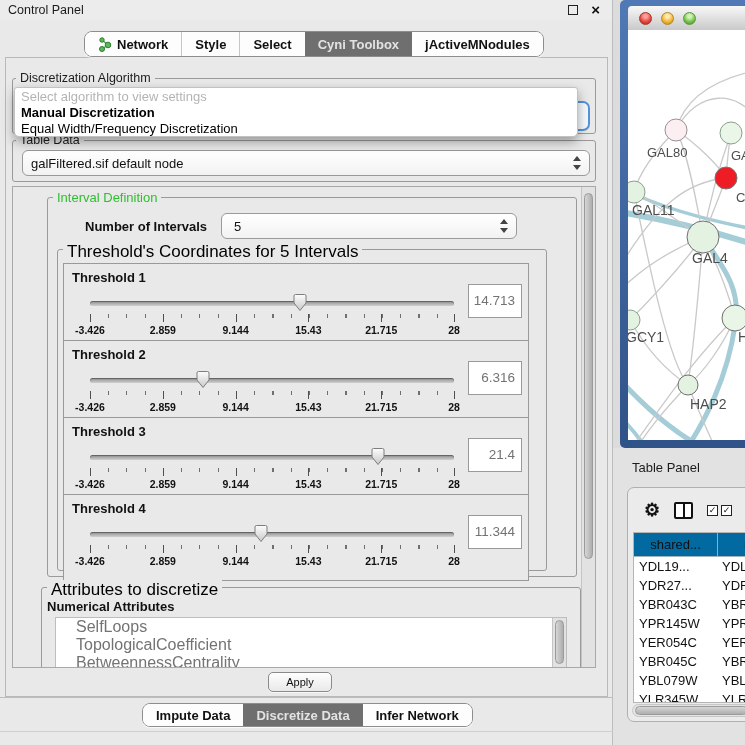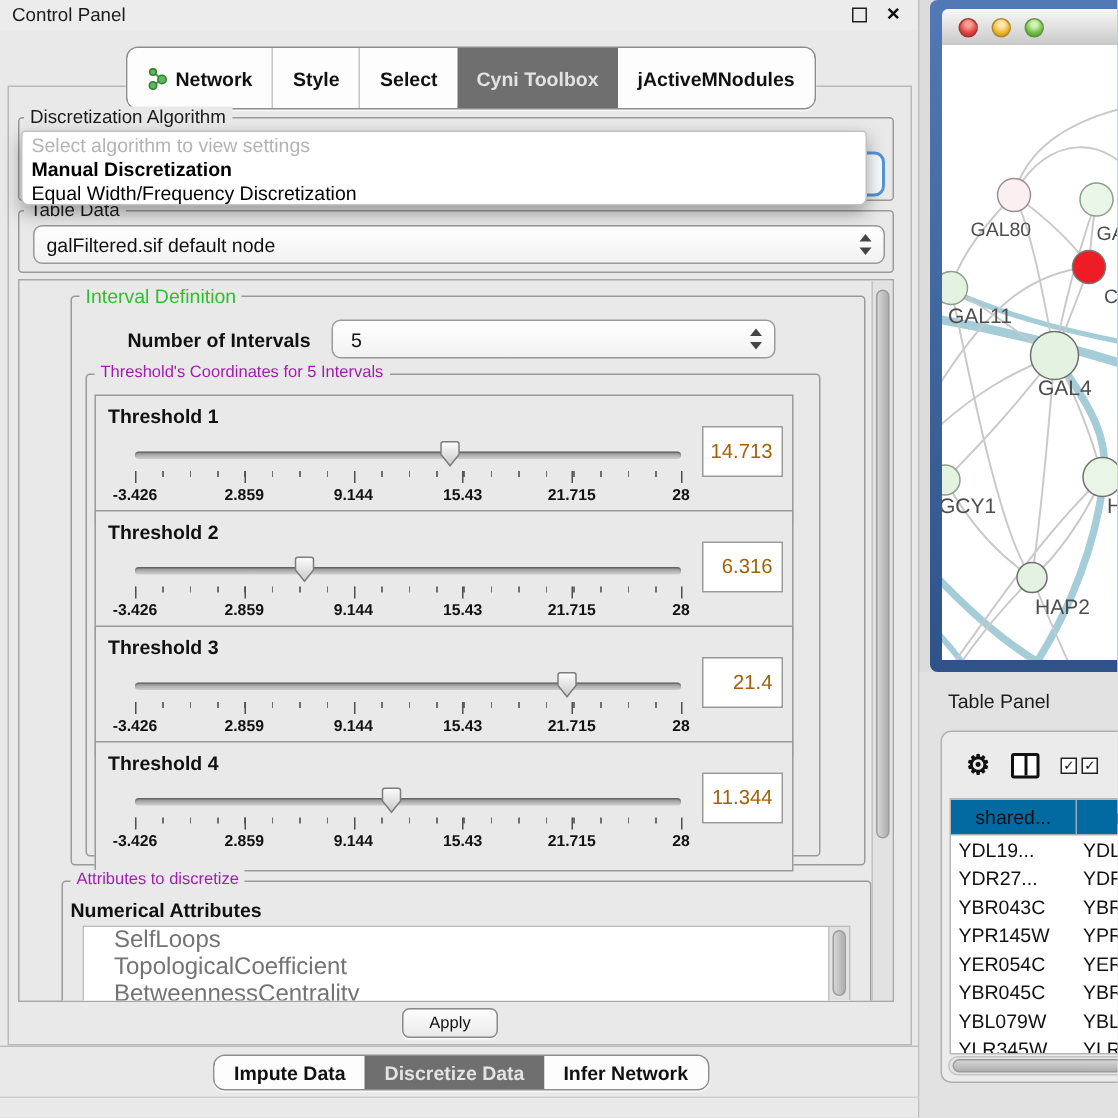--- a/index.html
+++ b/index.html
@@ -8,35 +8,35 @@
   .abs{position:absolute;}
 
   
   #control-panel{left:0;top:0;width:613px;height:745px;background:#e9e9e9;border-right:1px solid #bdbdbd;}
   #cp-titlebar{left:0;top:0;width:100%;height:20px;background:#ececec;color:#1c1c1c;
     font-size:12.5px;line-height:20px;padding-left:8px;}
   #cp-float{right:34px;top:5px;width:10px;height:10px;border:1.5px solid #222;background:transparent;}
   #cp-close{right:12px;top:1px;font-size:15px;font-weight:bold;color:#111;line-height:18px;}
 
   .tabbar{display:inline-flex;align-items:stretch;border:1px solid #8d8d8d;border-radius:8px;
-    overflow:hidden;background:#fdfdfd;height:42px;box-shadow:0 1px 1px rgba(255,255,255,.8);}
+    overflow:hidden;background:#fdfdfd;height:26px;box-shadow:0 1px 1px rgba(255,255,255,.8);}
   .tab{display:flex;align-items:center;gap:5px;padding:0 13px;font-size:13px;font-weight:bold;
     color:#111;background:#fdfdfd;border-left:1px solid #c6c6c6;white-space:nowrap;}
   .tab:first-child{border-left:none;}
   .tab.selected{background:#6f6f6f;color:#e3e3e3;border-left:none;}
   .tab.after-selected{border-left:none;}
   #top-tabs{left:84px;top:31px;}
   #bottom-tabs{left:142px;top:703px;}
 
   #outer-panel{left:5px;top:57px;width:603px;height:640px;border:1px solid #b9b9b9;background:#e9e9e9;}
 
   .groupbox{position:absolute;border:1px solid #9a9a9a;border-radius:3px;background:#e9e9e9;}
   .grouplabel{position:absolute;font-size:12.5px;color:#1c1c1c;background:#e9e9e9;padding:0 4px;white-space:nowrap;}
   .grouplabel.green{color:#2ebf2e;font-size:13px;}
-  .grouplabel.blue{color:#a21caf;font-size:11px;}
+  .grouplabel.blue{color:#000000;font-size:17px;}
 
   
   #algo-popup{left:14px;top:87px;width:564px;height:50px;background:#fff;border:1px solid #c2c2c2;
     border-radius:3px 3px 5px 5px;box-shadow:0 5px 12px rgba(0,0,0,.35);z-index:30;padding-top:1px;}
   .popup-row{height:16px;line-height:16px;font-size:13px;padding:0 6px;white-space:nowrap;overflow:hidden;}
   .popup-placeholder{color:#b4b4b4;text-align:left;}
   .popup-bold{font-weight:bold;color:#000;}
   #combo-fragment{left:562px;top:101px;width:28px;height:30px;border:2px solid #5494d8;border-radius:7px;
     background:#f6fafd;z-index:20;}
 
@@ -64,21 +64,21 @@
   .sl-track{position:absolute;left:0;right:0;top:9px;height:5px;border-radius:3px;
     background:linear-gradient(#8e8e8e,#cfcfcf);box-shadow:inset 0 1px 1px rgba(0,0,0,.35);}
   .sl-thumb{position:absolute;top:1px;width:16px;height:20px;margin-left:-8px;}
   .sl-ticks{position:absolute;left:0;right:0;top:22px;height:8px;
     background-image:repeating-linear-gradient(to right,#6f6f6f 0 1px,transparent 1px 5%);
     background-size:calc(100% + 1px) 4px;background-repeat:no-repeat;}
   .sl-major{position:absolute;top:22px;width:1px;height:8px;background:#4f4f4f;}
   .sl-lab{position:absolute;top:32px;transform:translateX(-50%);font-size:10.5px;font-weight:bold;color:#111;white-space:nowrap;}
   .t0{left:0%}.t1{left:20%}.t2{left:40%}.t3{left:60%}.t4{left:80%}.t5{left:100%}
   .thr-value{position:absolute;right:6px;top:20px;width:54px;height:34px;border:1px solid #9a9a9a;
-    background:#fff;font-size:13.5px;color:#a16207;text-align:right;padding:8px 6px 0 0;}
+    background:#fff;font-size:13.5px;color:#737373;text-align:right;padding:8px 6px 0 0;}
   .attr-item{font-size:16px;color:#737373;padding-left:20px;line-height:18px;white-space:nowrap;}
 
   .button{position:absolute;border:1px solid #8a8a8a;border-radius:5px;
     background:linear-gradient(#fefefe,#e9e9e9);font-size:11px;color:#111;
     text-align:center;box-shadow:0 1px 1px rgba(255,255,255,.7);}
 
   .hline{position:absolute;left:0;width:613px;height:0;border-top:1px solid #bdbdbd;}
 
   
   #net-window{left:620px;top:0;width:125px;height:448px;

